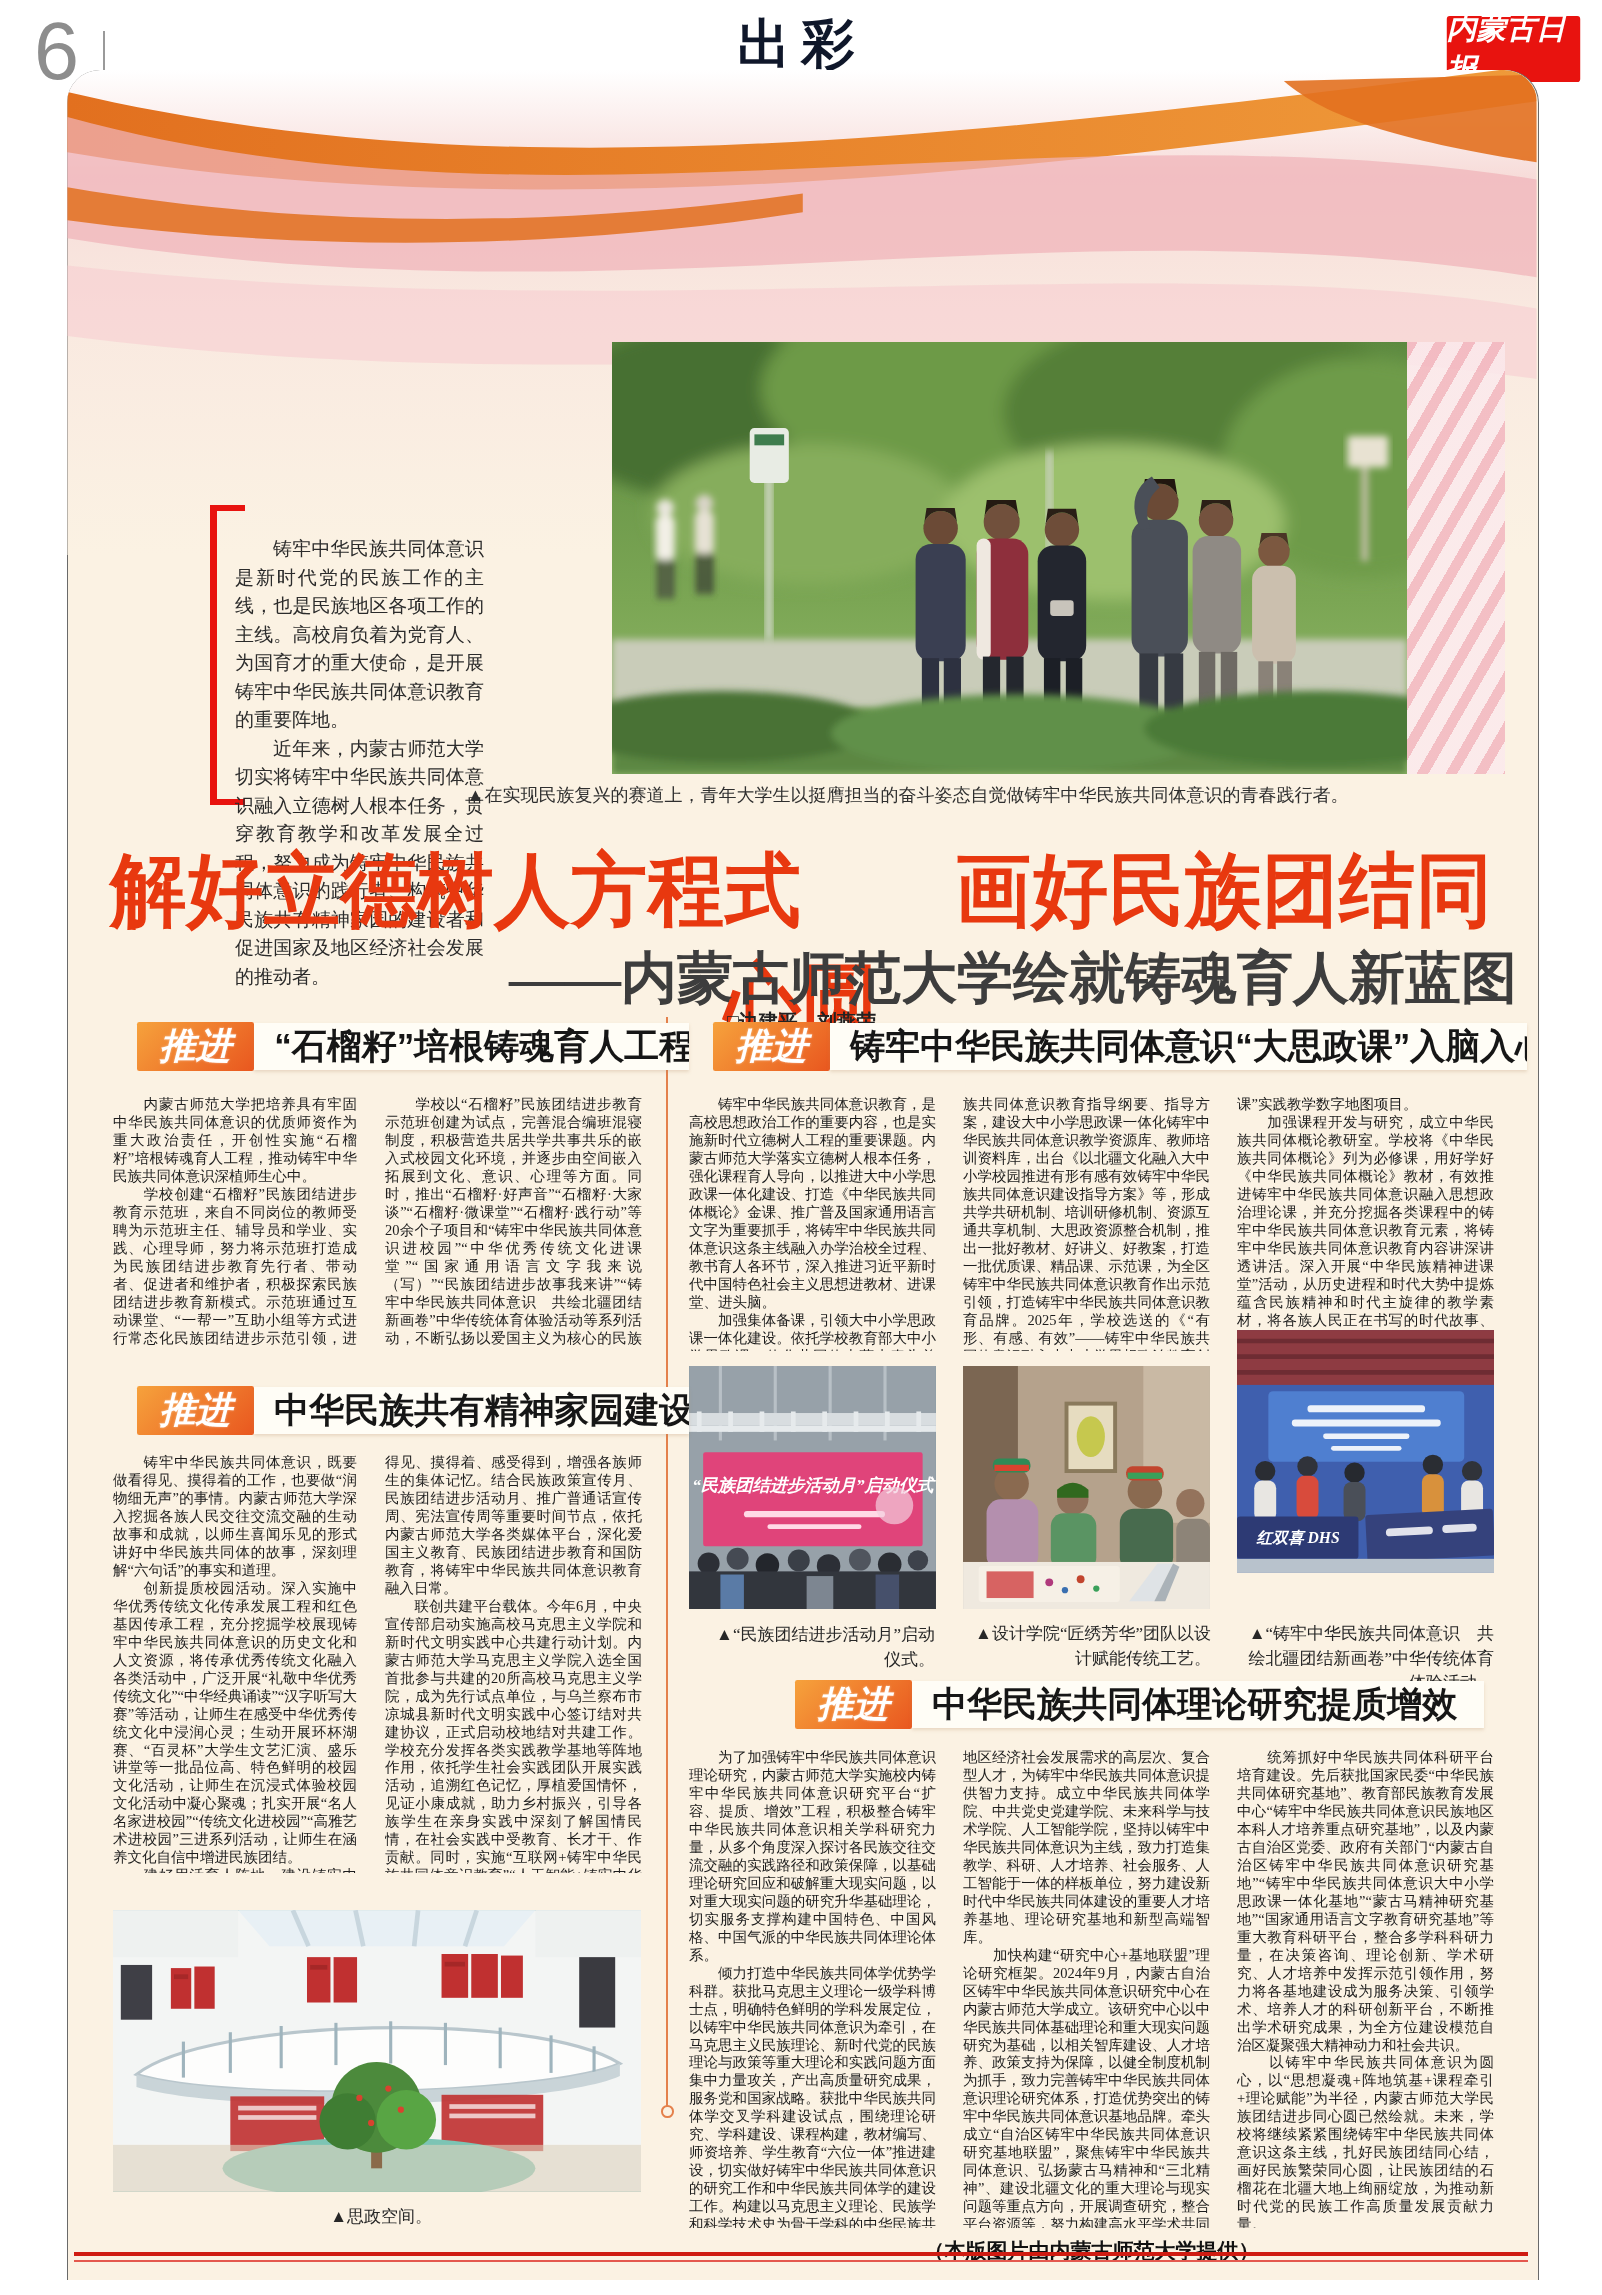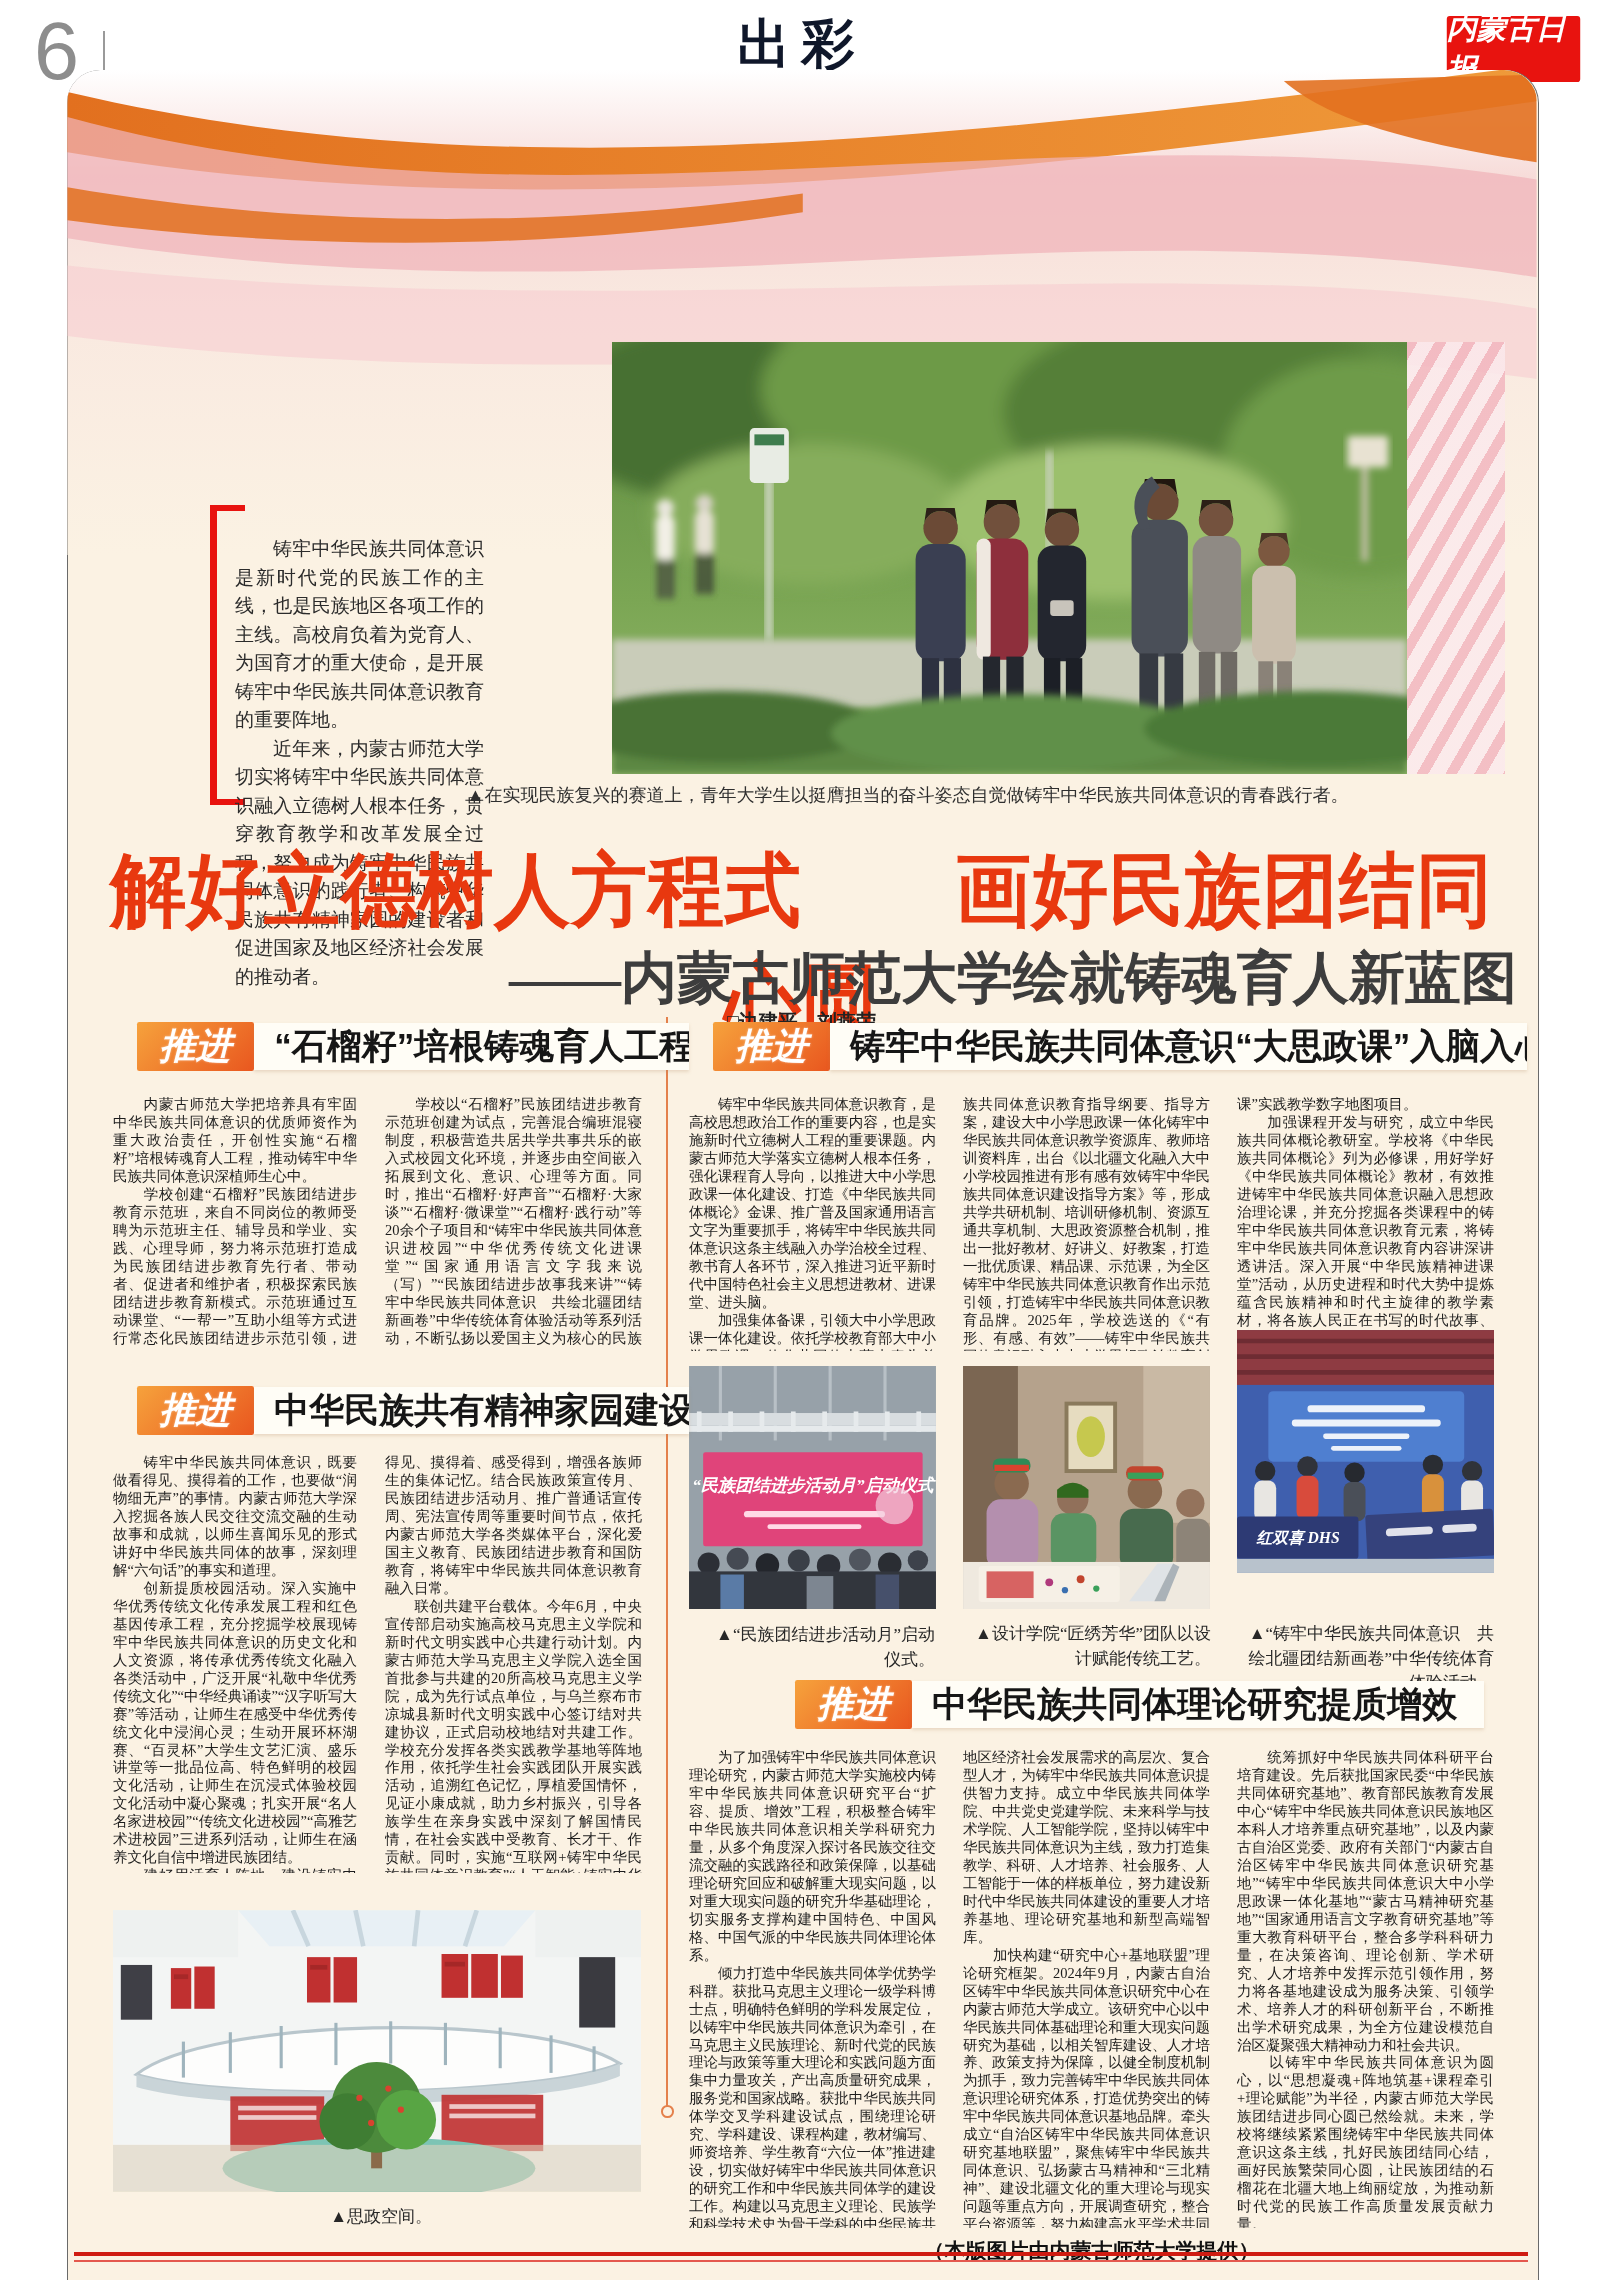--- a/index.html
+++ b/index.html
@@ -67,21 +67,21 @@
 
   .divider-v{left:666px;top:1017px;width:2.3px;height:1089px;background:#e4814c;}
   .divider-dot{left:661px;top:2105px;width:8.6px;height:8.6px;border:2.3px solid #e4814c;border-radius:50%;background:#fbf2e3;}
 
   .credit-line{left:689px;top:2237px;width:805px;text-align:center;
                font-family:"Liberation Sans","DejaVu Sans",sans-serif;
                font-size:21px;font-weight:700;color:#111;}
   .rule-red1{left:74px;top:2252px;width:1454px;height:3.9px;background:#cf1c12;}
   .rule-red2{left:74px;top:2260px;width:1454px;height:1.6px;background:#e4584e;}
 
-  .photo{overflow:hidden;background:#fef9c3;}
+  .photo{overflow:hidden;background:#0f766e;}
   svg{display:block;}
 </style>
 </head>
 <body>
 
 <div class="page">
 
   <div class="abs page-num">6</div>
   <div class="abs head-vline"></div>
   <div class="abs page-title">出彩</div>

